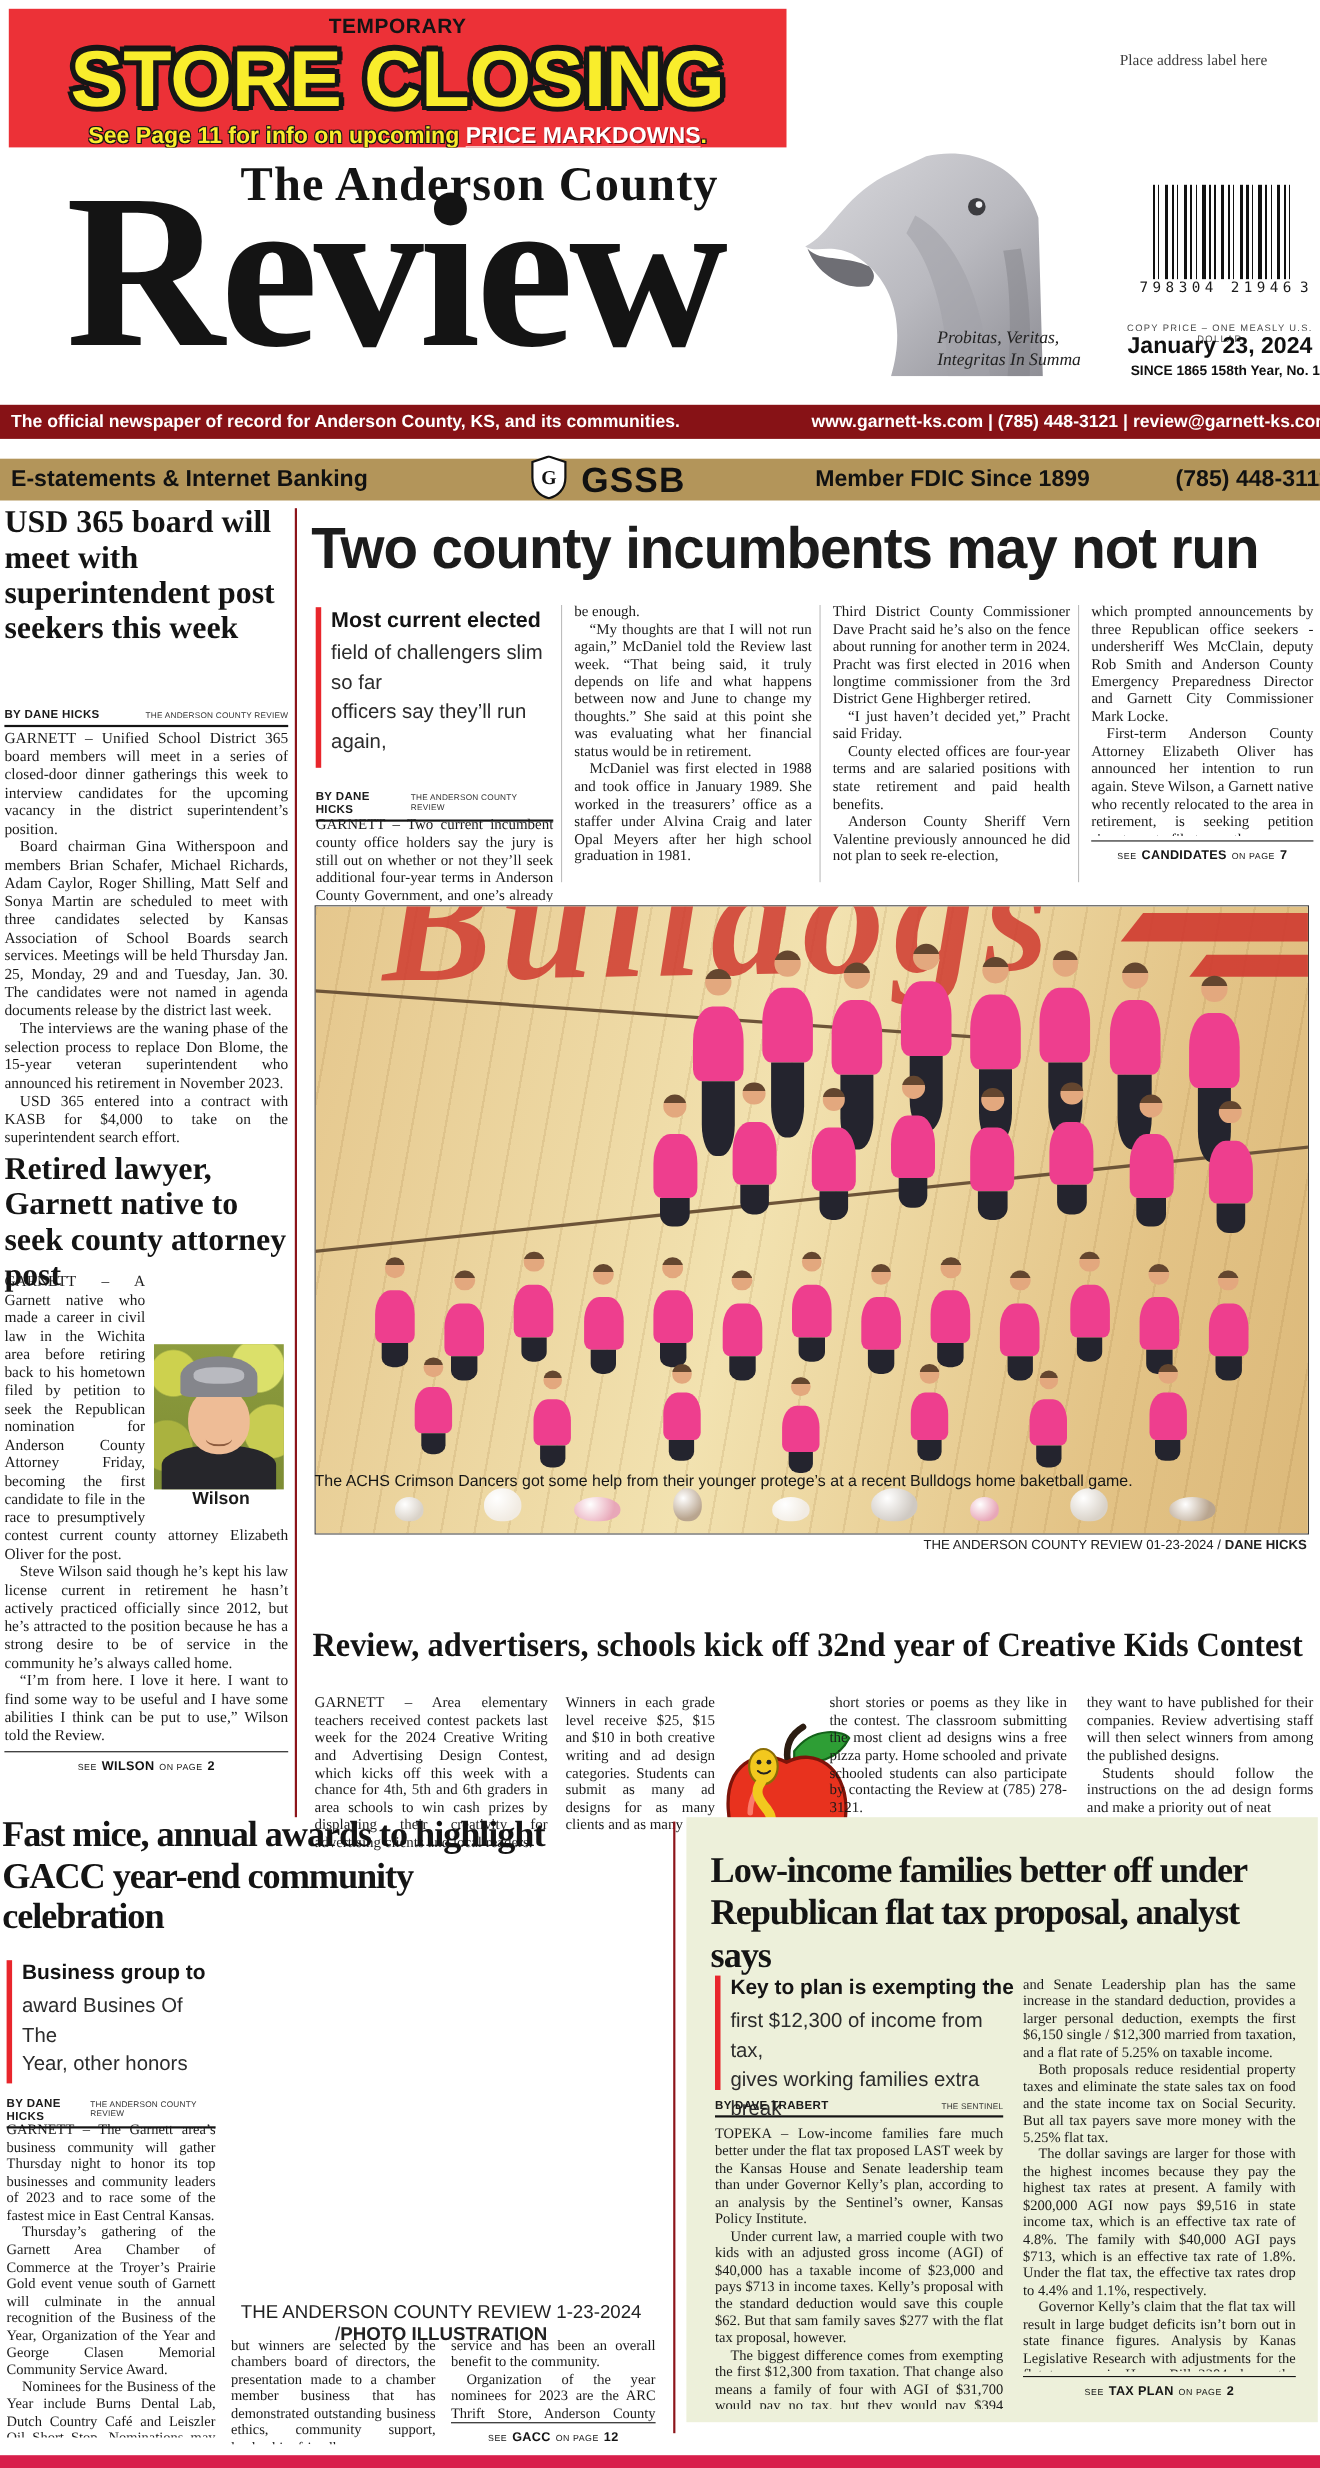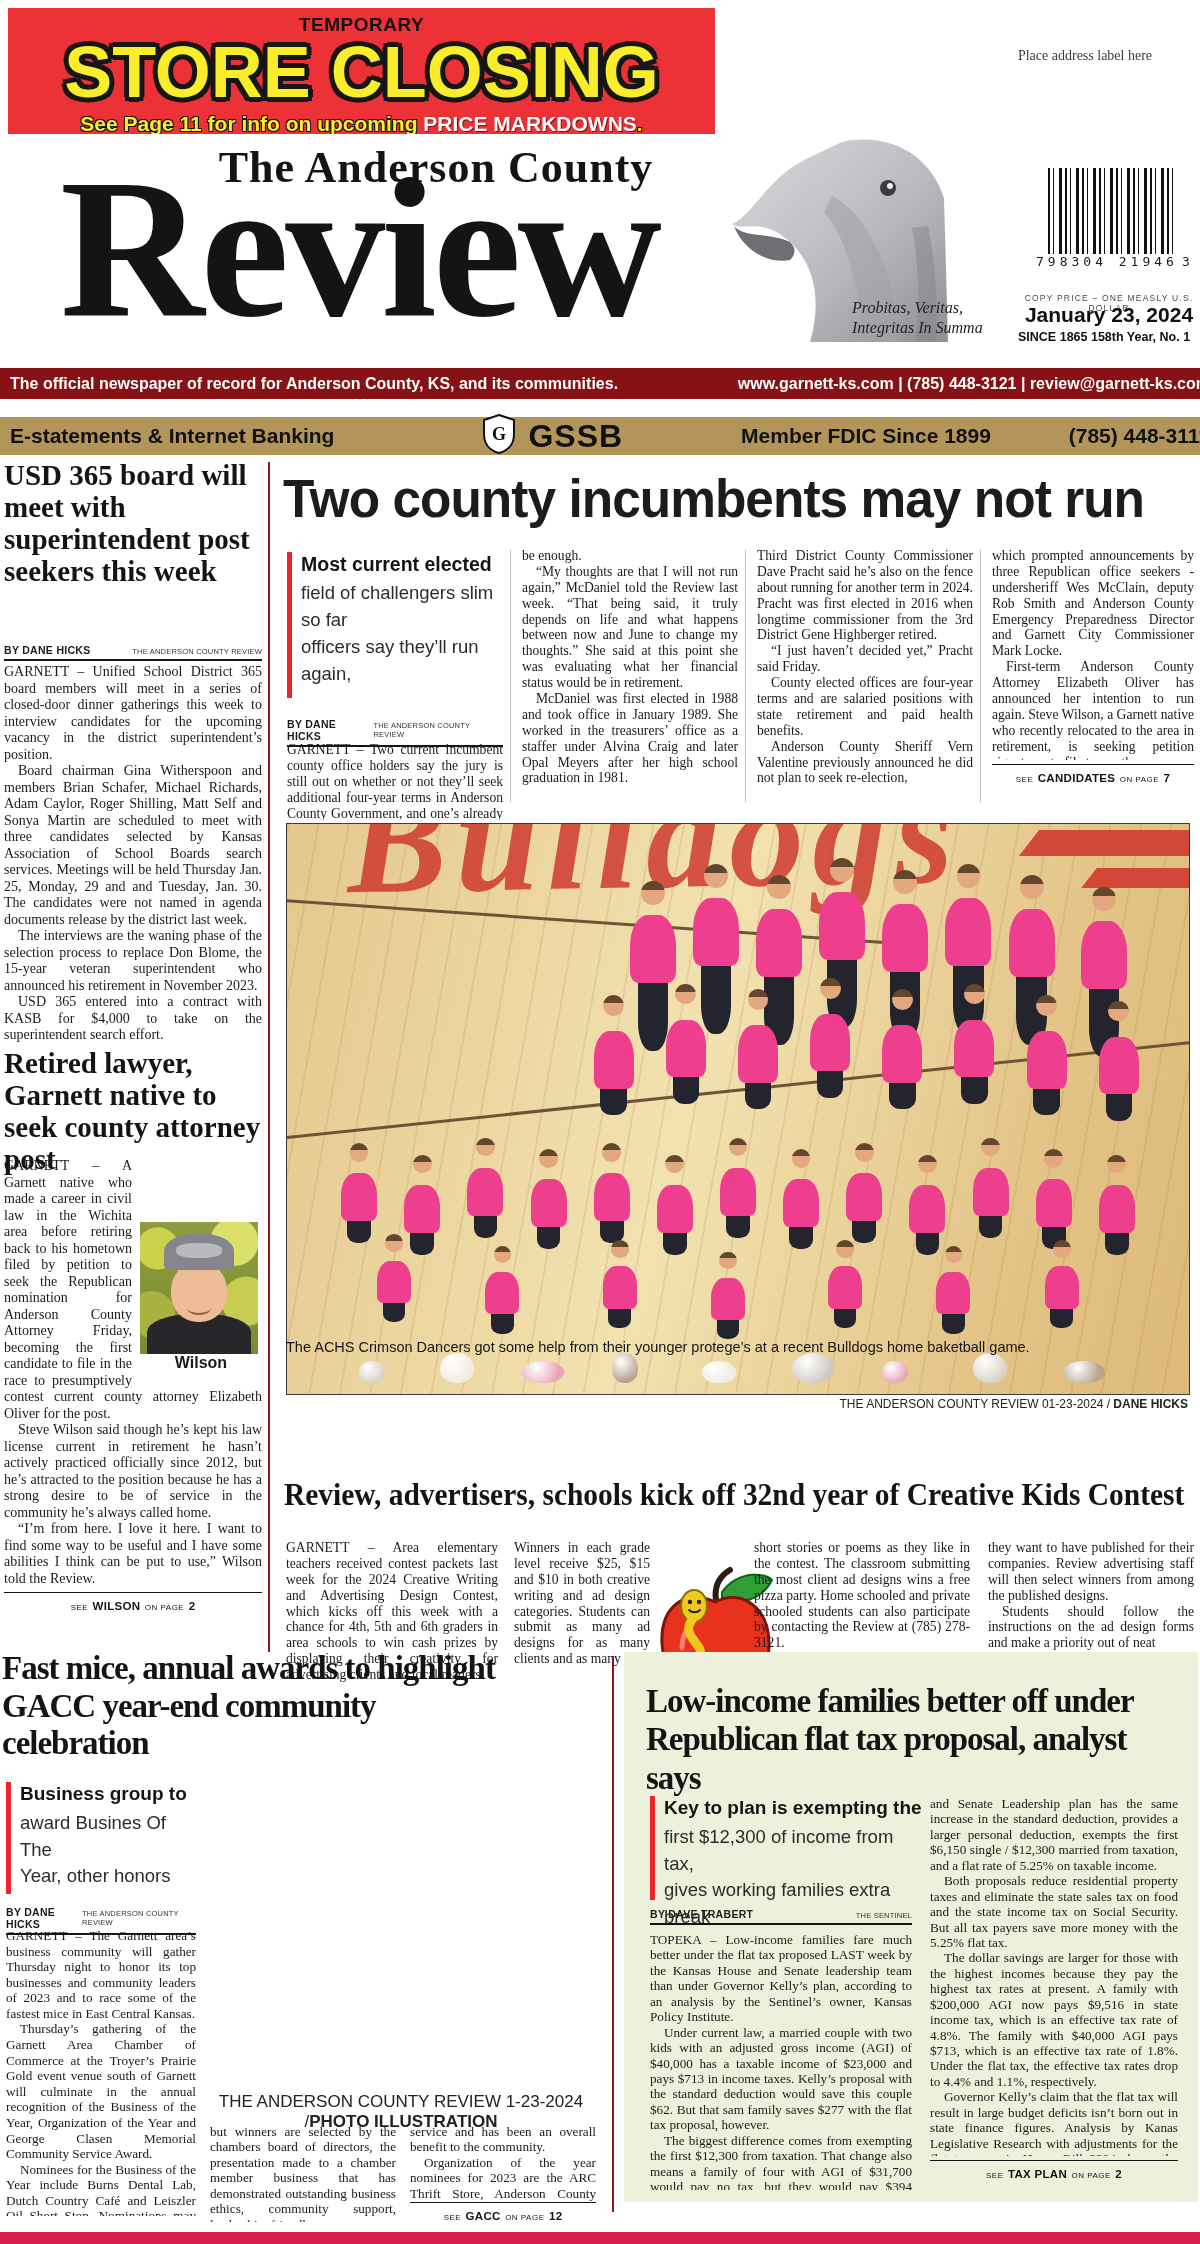--- a/index.html
+++ b/index.html
@@ -18,21 +18,21 @@
   .banner .note .yel{color:#f9ed2c;text-shadow:-1px -1px 0 #161616,1px 1px 0 #161616,1px -1px 0 #161616,-1px 1px 0 #161616;}
   .banner .note .wht{color:#fff;text-decoration:underline;text-underline-offset:3px;text-decoration-thickness:3px;
                      text-shadow:1px 1px 0 #7e0d12;}
   .addr{font-size:14px;color:#3c3c3c;}
   
   .np-top{font-weight:bold;font-size:44px;text-align:center;letter-spacing:1px;color:#141414;}
   .np-main{font-weight:bold;font-size:200px;line-height:.9;letter-spacing:-4px;color:#141414;text-align:center;}
   .motto{font-style:italic;font-size:16px;line-height:1.25;color:#222;}
   .copyprice{font-family:"Liberation Sans",sans-serif;font-size:8.5px;letter-spacing:1.2px;color:#4a4a4a;text-align:center;}
   .dateline{font-family:"Liberation Sans",sans-serif;font-weight:bold;font-size:21px;text-align:center;color:#101010;}
-  .sinceline{font-family:"Liberation Sans",sans-serif;font-weight:bold;font-size:12.5px;text-align:left;color:#101010;}
+  .sinceline{font-family:"Liberation Sans",sans-serif;font-weight:bold;font-size:12.5px;text-align:right;color:#101010;}
   .barcode-wrap{display:flex;align-items:flex-end;gap:4px;font-family:"DejaVu Sans Mono",monospace;font-size:13px;}
   .barcode-stripes{width:128px;height:86px;background:
       repeating-linear-gradient(90deg,#111 0 2px,#fff 2px 5px,#111 5px 6px,#fff 6px 11px,#111 11px 14px,#fff 14px 17px);}
   .barcode-nums{font-family:"DejaVu Sans Mono",monospace;font-size:13px;letter-spacing:4px;text-align:center;background:#fff;}
   
   .recordbar{background:#871216;color:#fff;font-family:"Liberation Sans",sans-serif;font-weight:bold;
              font-size:16px;display:flex;justify-content:space-between;align-items:center;padding:0 10px;}
   .bankbar{background:#b3955a;color:#111;font-family:"Liberation Sans",sans-serif;font-weight:bold;
            display:flex;align-items:center;padding:0 10px;}
   .bankbar .bb-left{font-size:21px;}

